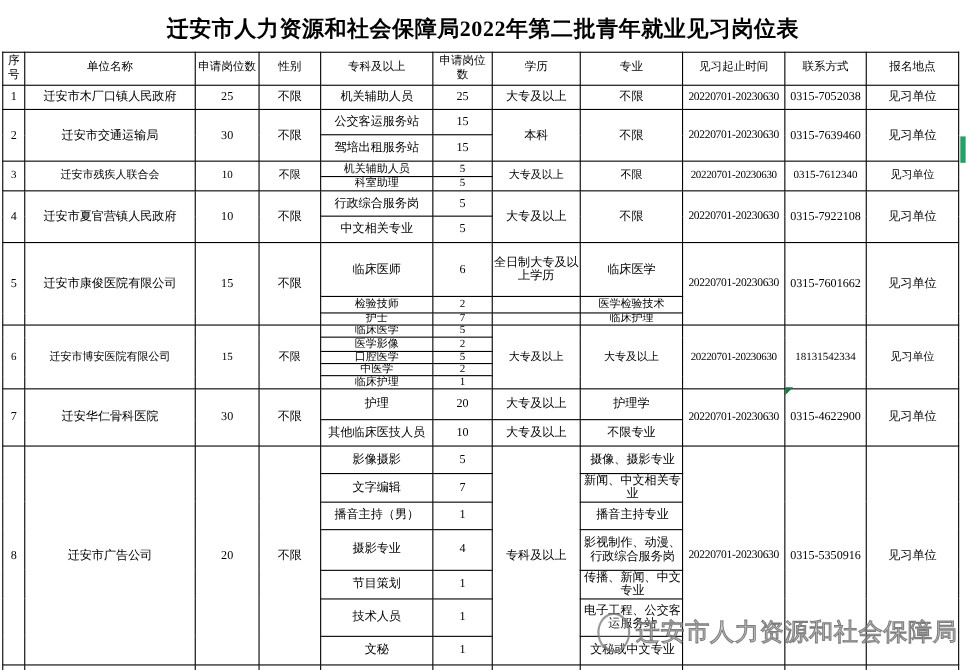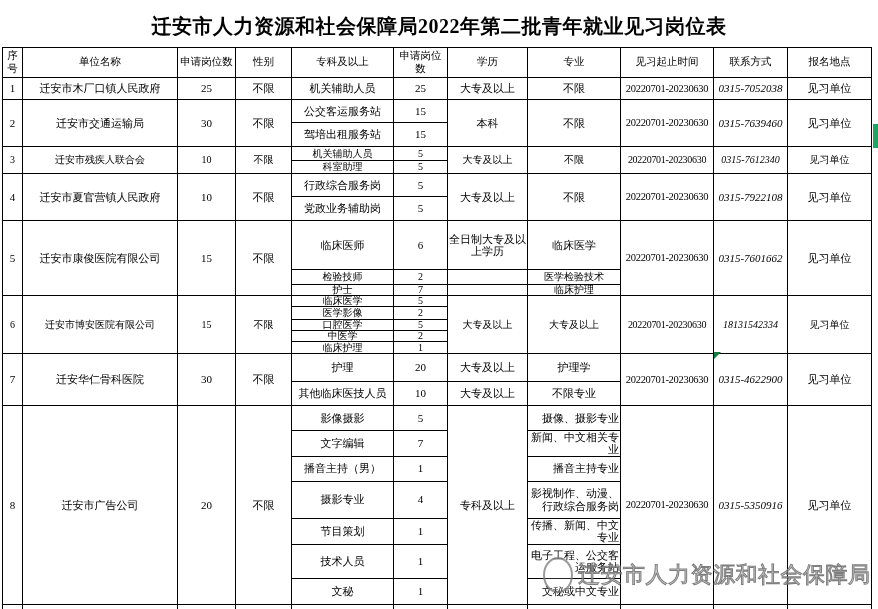--- a/index.html
+++ b/index.html
@@ -23,22 +23,22 @@
     padding:0 1px;
     text-align:center;vertical-align:middle;
     font-size:11px;line-height:1.12;
     overflow:hidden;
     font-weight:normal;
     word-break:break-all;
   }
   .grid th{font-size:10.5px;line-height:1.2;}
   tr.thin td{font-size:10px;line-height:1;}
   td.d{font-size:10.5px;letter-spacing:-0.3px;white-space:nowrap;}
-  td.nw{white-space:nowrap;font-style:italic;}
-  td.l{text-align:right;padding-left:3px;}
+  td.nw{white-space:nowrap;}
+  td.l{text-align:center;padding-left:3px;}
   tr.cut td{border-bottom:none;}
   
   col.c0{width:20px}col.c1{width:155px}col.c2{width:58px}col.c3{width:56px}
   col.c4{width:102px}col.c5{width:54px}col.c6{width:80px}col.c7{width:93px}
   col.c8{width:93px}col.c9{width:74px}col.c10{width:84px}
   
   .watermark{
     position:absolute;left:543px;top:553px;height:44px;
     display:flex;align-items:center;
     pointer-events:none;z-index:5;
@@ -156,21 +156,21 @@
         <td rowspan="2">不限</td>
         <td>行政综合服务岗</td>
         <td>5</td>
         <td rowspan="2">大专及以上</td>
         <td rowspan="2">不限</td>
         <td rowspan="2" class="d">20220701-20230630</td>
         <td rowspan="2" class="nw">0315-7922108</td>
         <td rowspan="2">见习单位</td>
       </tr>
       <tr style="height: 24px;">
-        <td>党政业务辅助岗</td>
+        <td>中文相关专业</td>
         <td>5</td>
       </tr>
       <tr style="height: 49px;">
         <td rowspan="3">5</td>
         <td rowspan="3">迁安市康俊医院有限公司</td>
         <td rowspan="3">15</td>
         <td rowspan="3">不限</td>
         <td>临床医师</td>
         <td>6</td>
         <td>全日制大专及以上学历</td>

